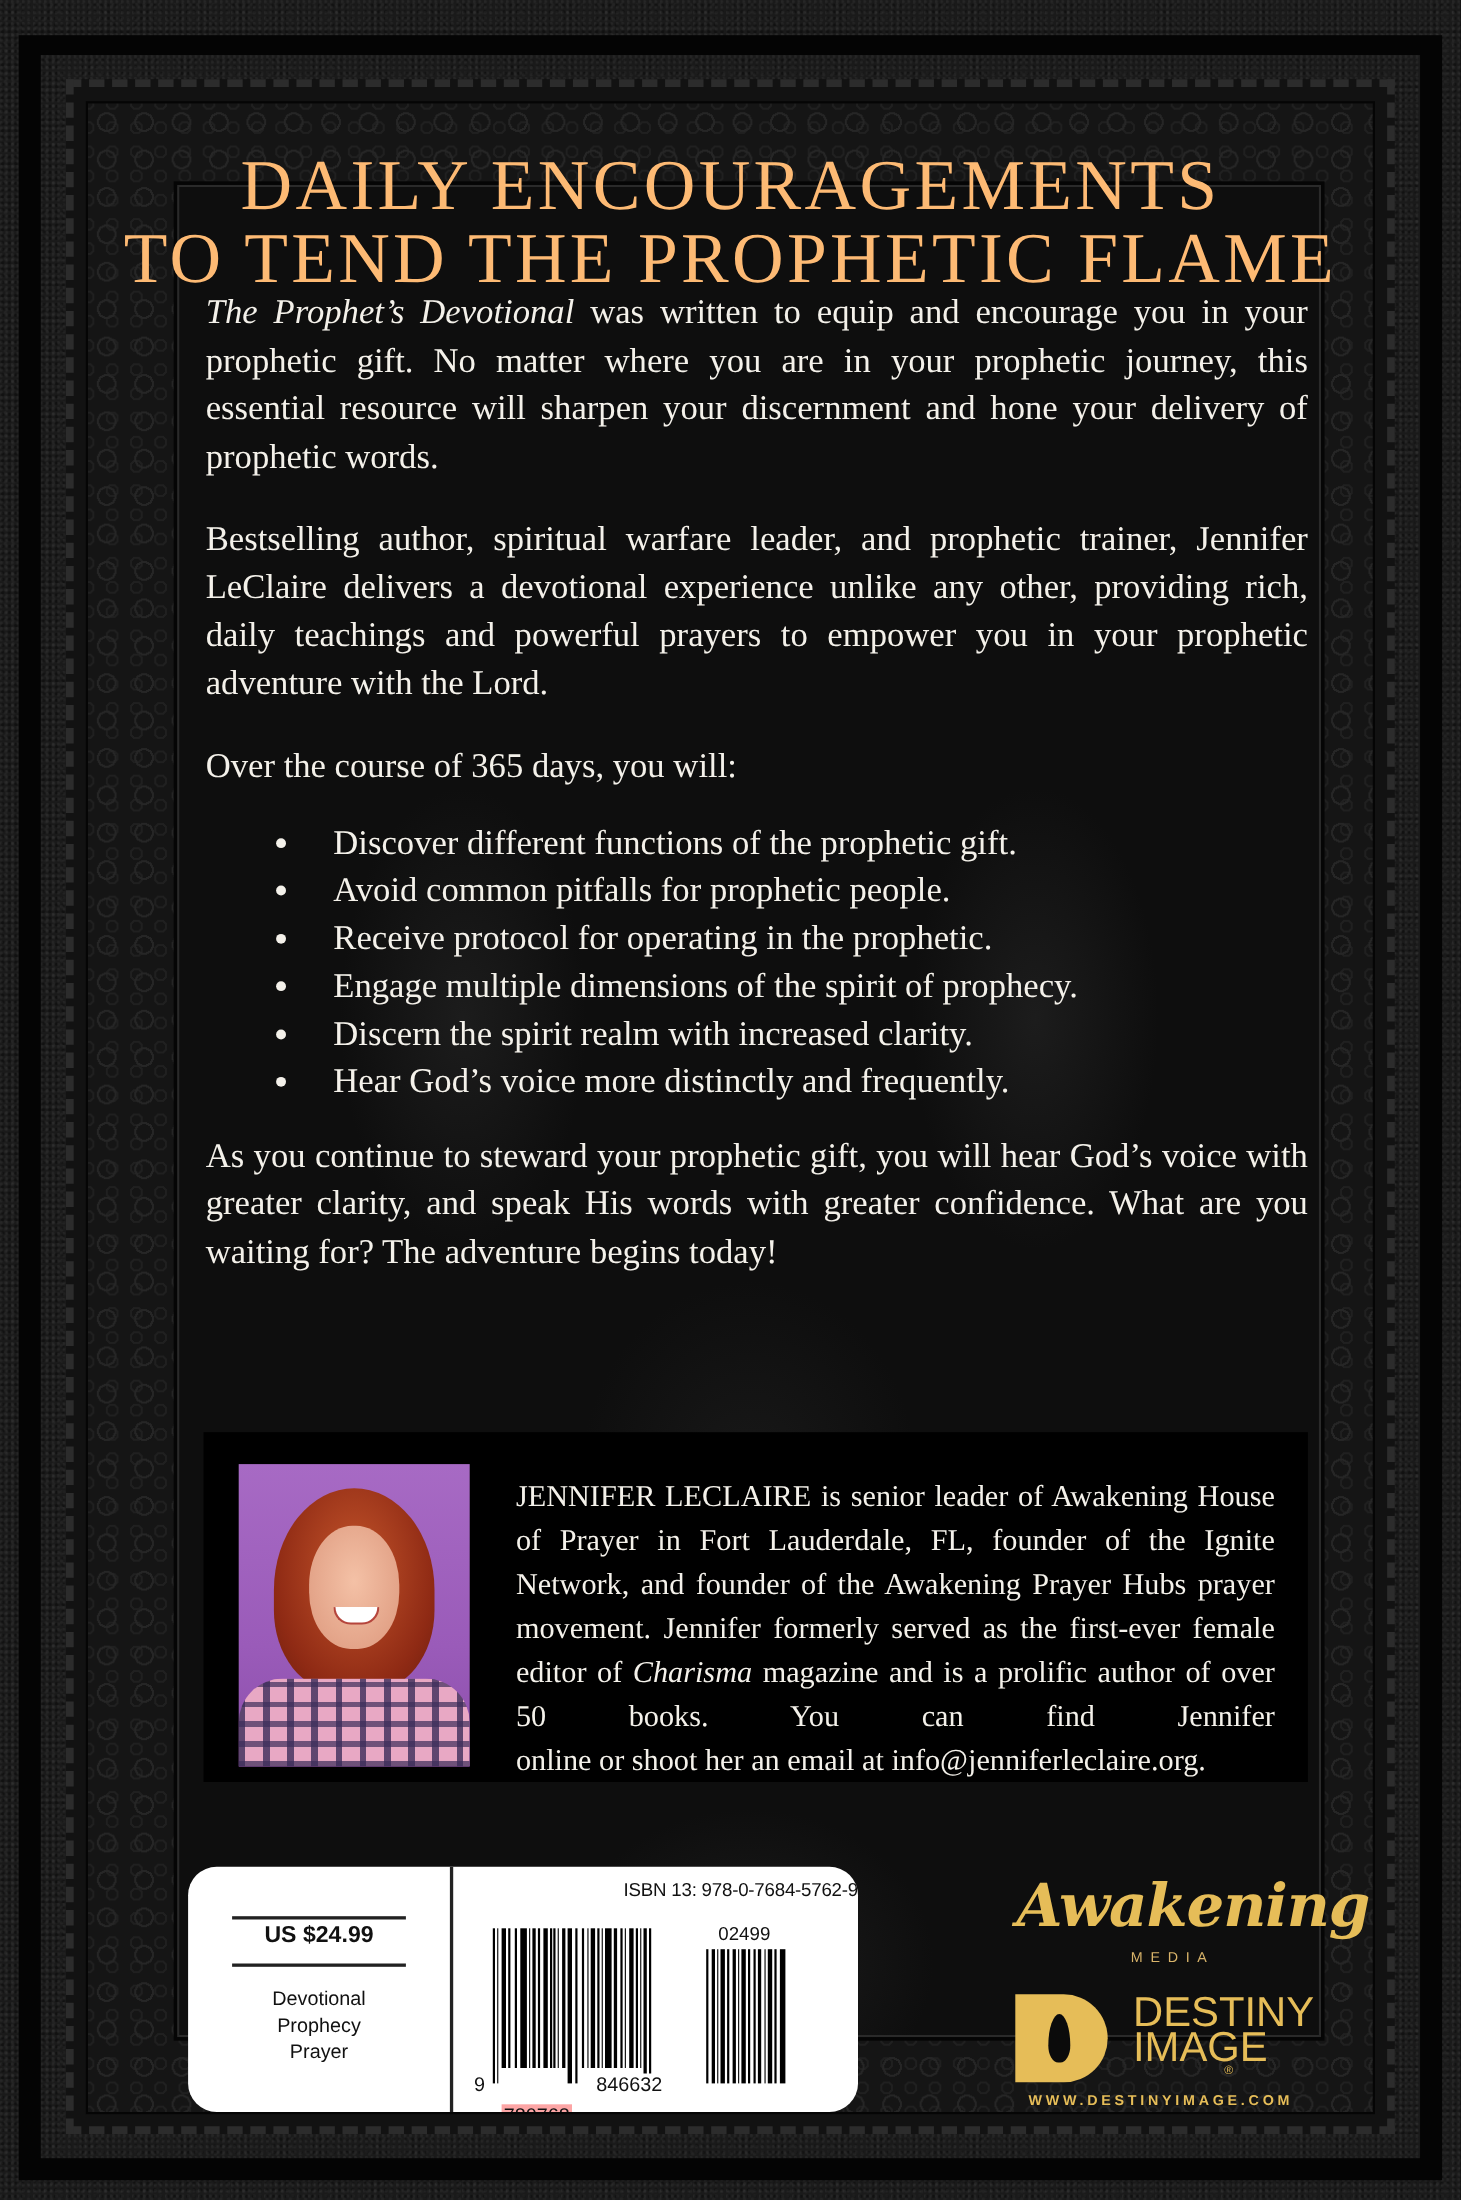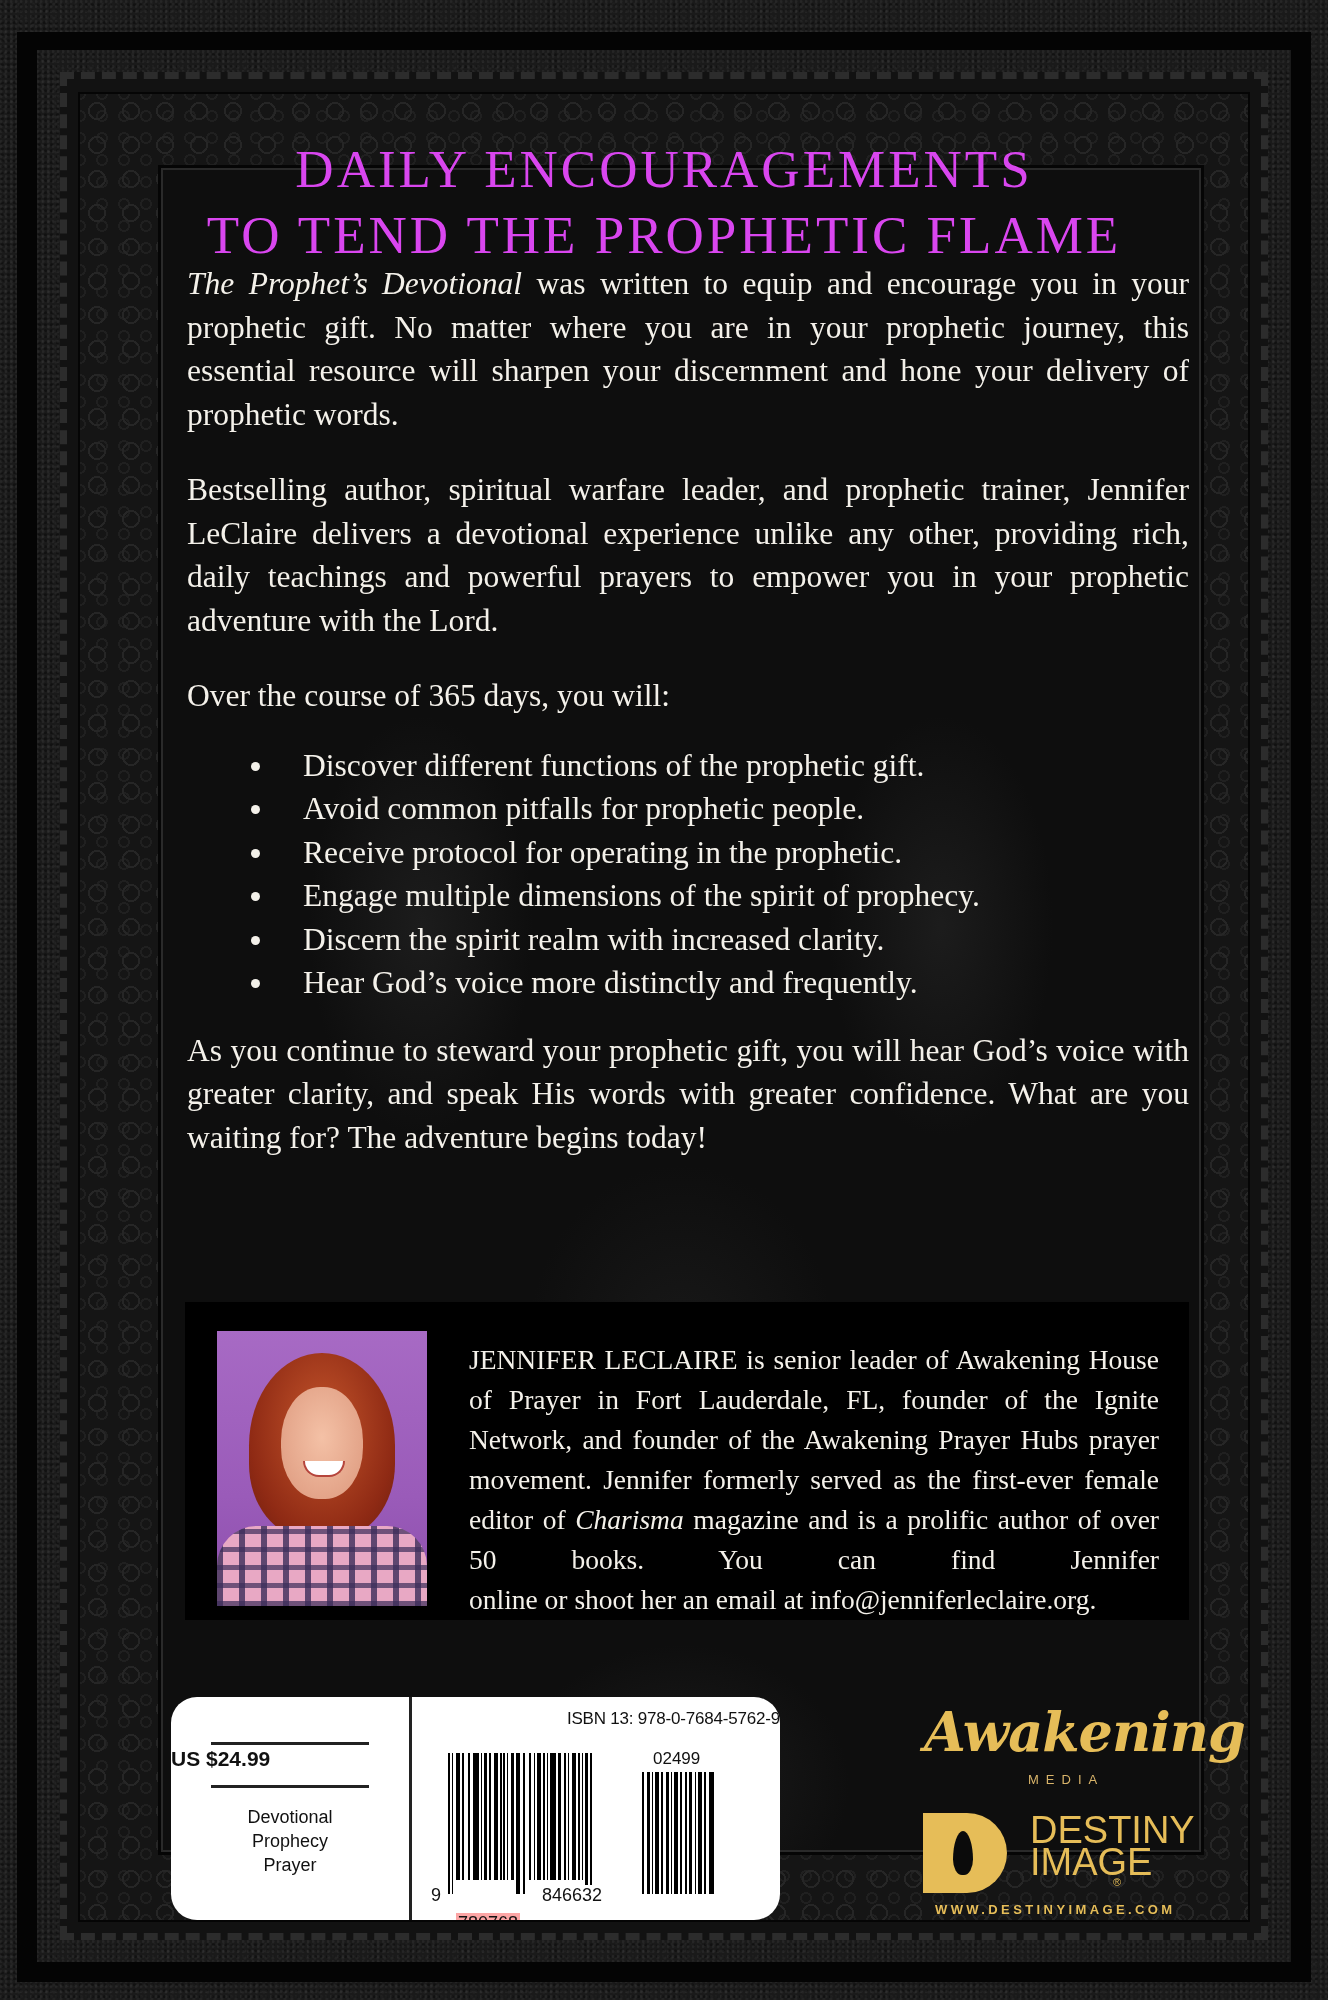--- a/index.html
+++ b/index.html
@@ -41,23 +41,23 @@
       radial-gradient(ellipse 160px 300px at 25% 45%, rgba(40,40,40,0.55), transparent 70%),
       radial-gradient(ellipse 160px 300px at 75% 45%, rgba(40,40,40,0.55), transparent 70%),
       radial-gradient(ellipse 220px 260px at 50% 70%, rgba(35,35,35,0.5), transparent 70%),
       radial-gradient(ellipse 240px 200px at 50% 96%, rgba(38,38,38,0.6), transparent 70%);
     border: 3px solid #050505;
     box-shadow: inset 0 0 0 2px #2a2a2a;
   }
 
   #heading {
     position: absolute; left: 0; top: 92px; width: 1328px;
-    text-align: center; color: #d946ef;
+    text-align: center; color: #fdba74;
     font-family: "Liberation Serif", "DejaVu Serif", serif;
-    font-size: 53px; line-height: 66px; letter-spacing: 3px;
+    font-size: 65px; line-height: 66px; letter-spacing: 3px;
     font-weight: normal;
     margin-top: 44px;
   }
   .heading-line { display: block; }
 
   #body-copy {
     position: absolute; left: 187px; top: 262px; width: 1002px;
     color: #f4f1ea; font-size: 31.5px; line-height: 43.5px;
     text-align: justify;
   }
@@ -116,21 +116,21 @@
   #price-label {
     position: absolute; left: 171px; top: 1697px; width: 609px; height: 223px;
     background: #fff; border-radius: 26px; overflow: hidden;
     font-family: "Liberation Sans", "DejaVu Sans", sans-serif; color: #111;
   }
   #label-divider {
     position: absolute; left: 238px; top: 0; width: 3px; height: 223px; background: #222;
   }
   .price-rule { position: absolute; left: 40px; width: 158px; height: 3px; background: #222; }
   #price {
-    position: absolute; left: 0; top: 50px; width: 238px; text-align: left;
+    position: absolute; left: 0; top: 50px; width: 238px; text-align: center;
     font-size: 21px; font-weight: bold;
   }
   #categories {
     position: absolute; left: 0; top: 108px; width: 238px; text-align: center;
     font-size: 18px; line-height: 24px;
   }
   #isbn-text {
     position: absolute; left: 241px; top: 12px; width: 368px; text-align: right;
     font-size: 17px; letter-spacing: -0.2px;
   }

